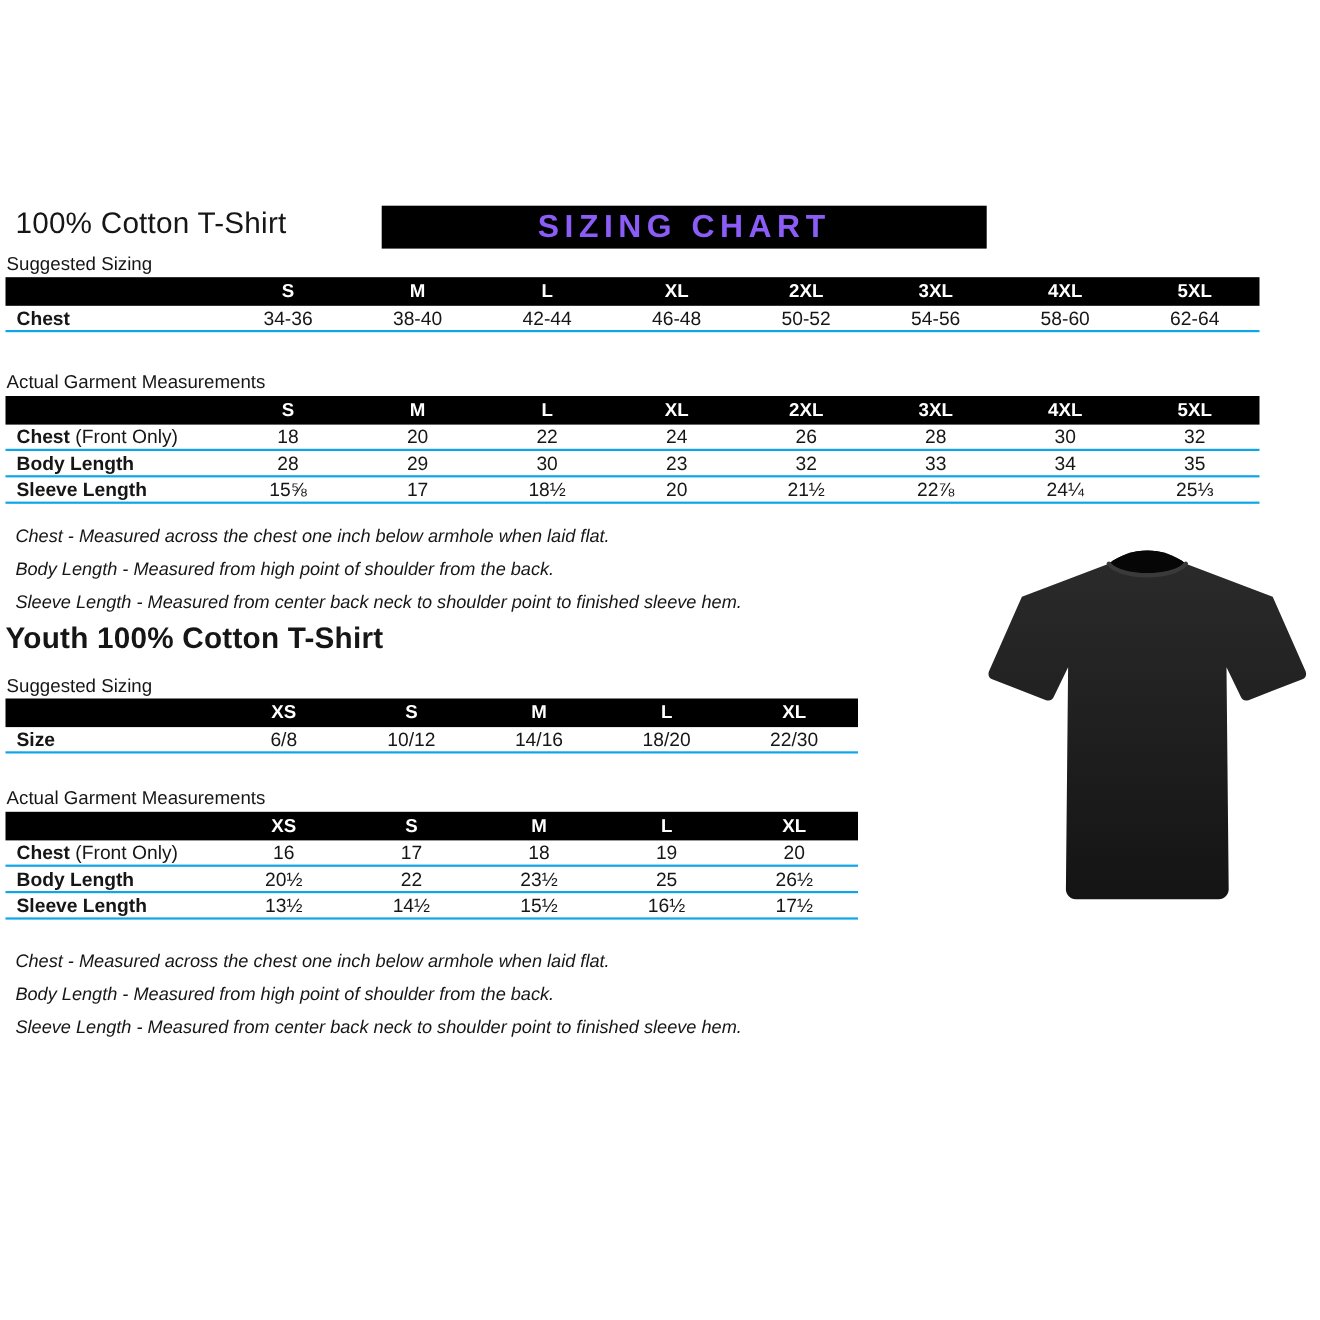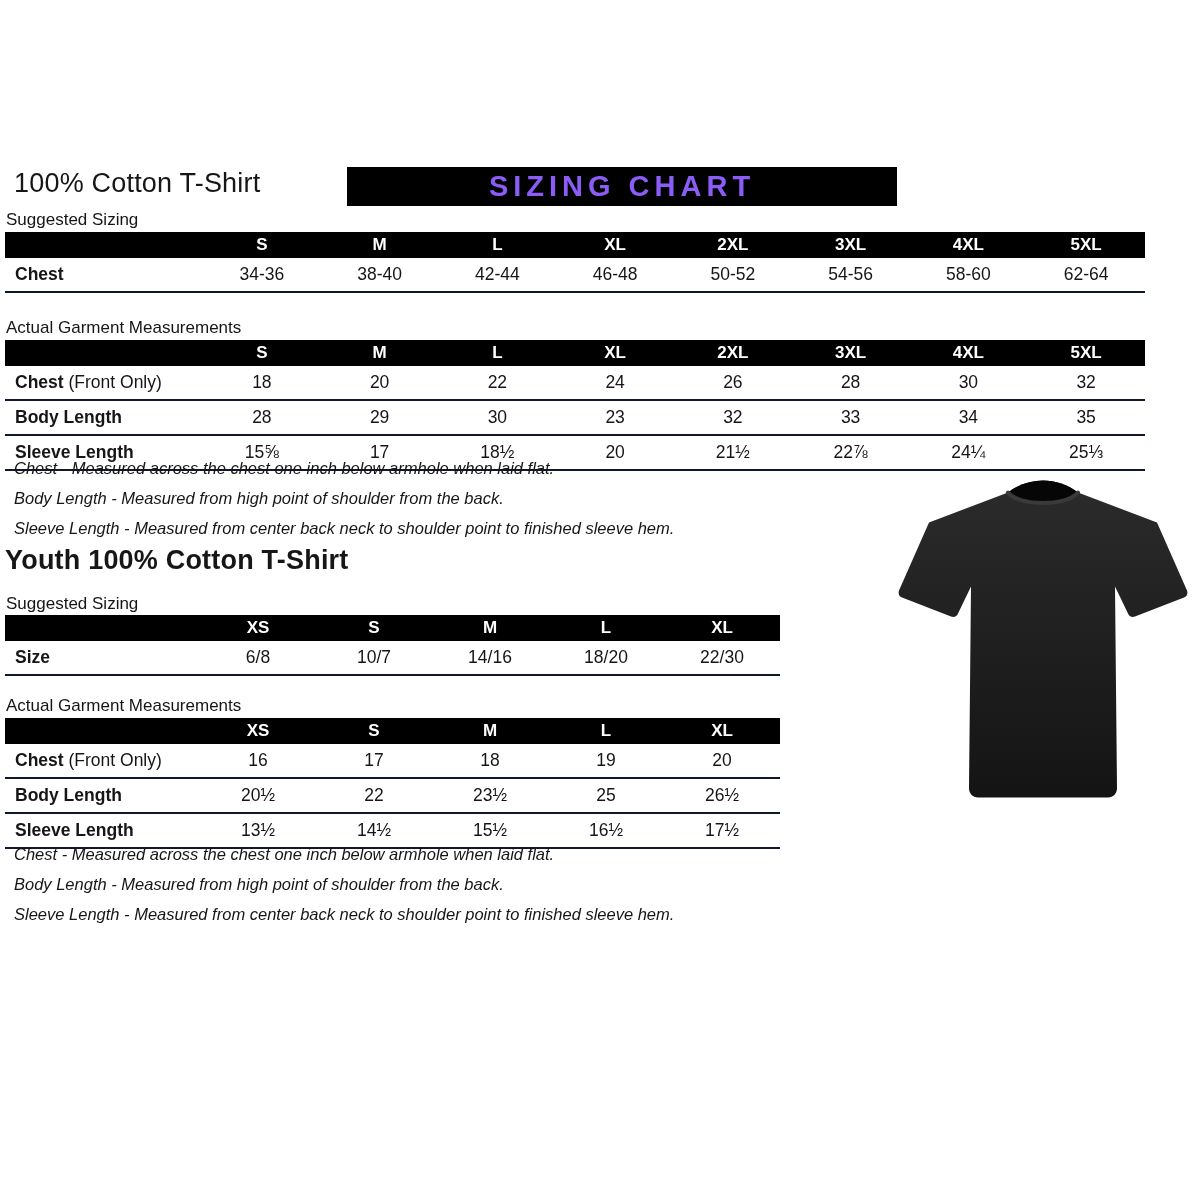--- a/index.html
+++ b/index.html
@@ -4,34 +4,34 @@
 <style>
   *{box-sizing:border-box;margin:0;padding:0;}
   html,body{width:1200px;height:1200px;}
   body{
     background:#ffffff;
     font-family:"Liberation Sans", sans-serif;
     color:#161616;
     position:relative;
     overflow:hidden;
   }
-  .abs{position:absolute;}
+  .abs{position:absolute;margin-top:20px;}
   .h1{font-size:27px;font-weight:400;letter-spacing:.2px;white-space:nowrap;}
   .h2{font-size:27px;font-weight:700;letter-spacing:.2px;white-space:nowrap;}
   .banner{
     background:#000;color:#8b5cf6;text-align:center;font-weight:700;
     font-size:29px;letter-spacing:5px;line-height:39px;white-space:nowrap;
   }
   .slabel{font-size:17px;white-space:nowrap;}
   .table{width:100%;}
   .trow{display:grid;align-items:center;}
   .table.adult .trow{grid-template-columns:198px repeat(8,1fr);}
   .table.youth .trow{grid-template-columns:195px repeat(5,1fr);}
   .trow.thead{background:#000;color:#fff;height:26px;font-weight:700;font-size:17px;}
-  .trow.tdata{height:35px;border-bottom:2px solid #0f172a;font-size:17.5px;}
+  .trow.tdata{height:24px;border-bottom:2px solid #0ea5e9;font-size:17.5px;}
   .tcell{text-align:center;overflow:hidden;white-space:nowrap;}
   .tcell.tlabel{text-align:left;padding-left:10px;}
   .tcell.tlabel b{font-weight:700;}
   .tcell.tlabel span{font-weight:400;}
   .notes p{font-size:16.5px;margin-bottom:11px;white-space:nowrap;font-style:italic;}
   .tshirt svg{display:block;width:100%;height:100%;}
 </style>
 </head>
 <body>
 
@@ -130,21 +130,21 @@
       <div class="tcell tlabel"></div>
       <div class="tcell hval">XS</div>
       <div class="tcell hval">S</div>
       <div class="tcell hval">M</div>
       <div class="tcell hval">L</div>
       <div class="tcell hval">XL</div>
     </div>
     <div class="trow tdata">
       <div class="tcell tlabel"><b>Size</b></div>
       <div class="tcell tval">6/8</div>
-      <div class="tcell tval">10/7</div>
+      <div class="tcell tval">10/12</div>
       <div class="tcell tval">14/16</div>
       <div class="tcell tval">18/20</div>
       <div class="tcell tval">22/30</div>
     </div>
   </div>
 
 <div class="abs slabel" style="left:6px;top:696px;">Actual Garment Measurements</div>
 
 <div class="abs table youth" style="left:5px;top:718px;width:775px;">
     <div class="trow thead">

